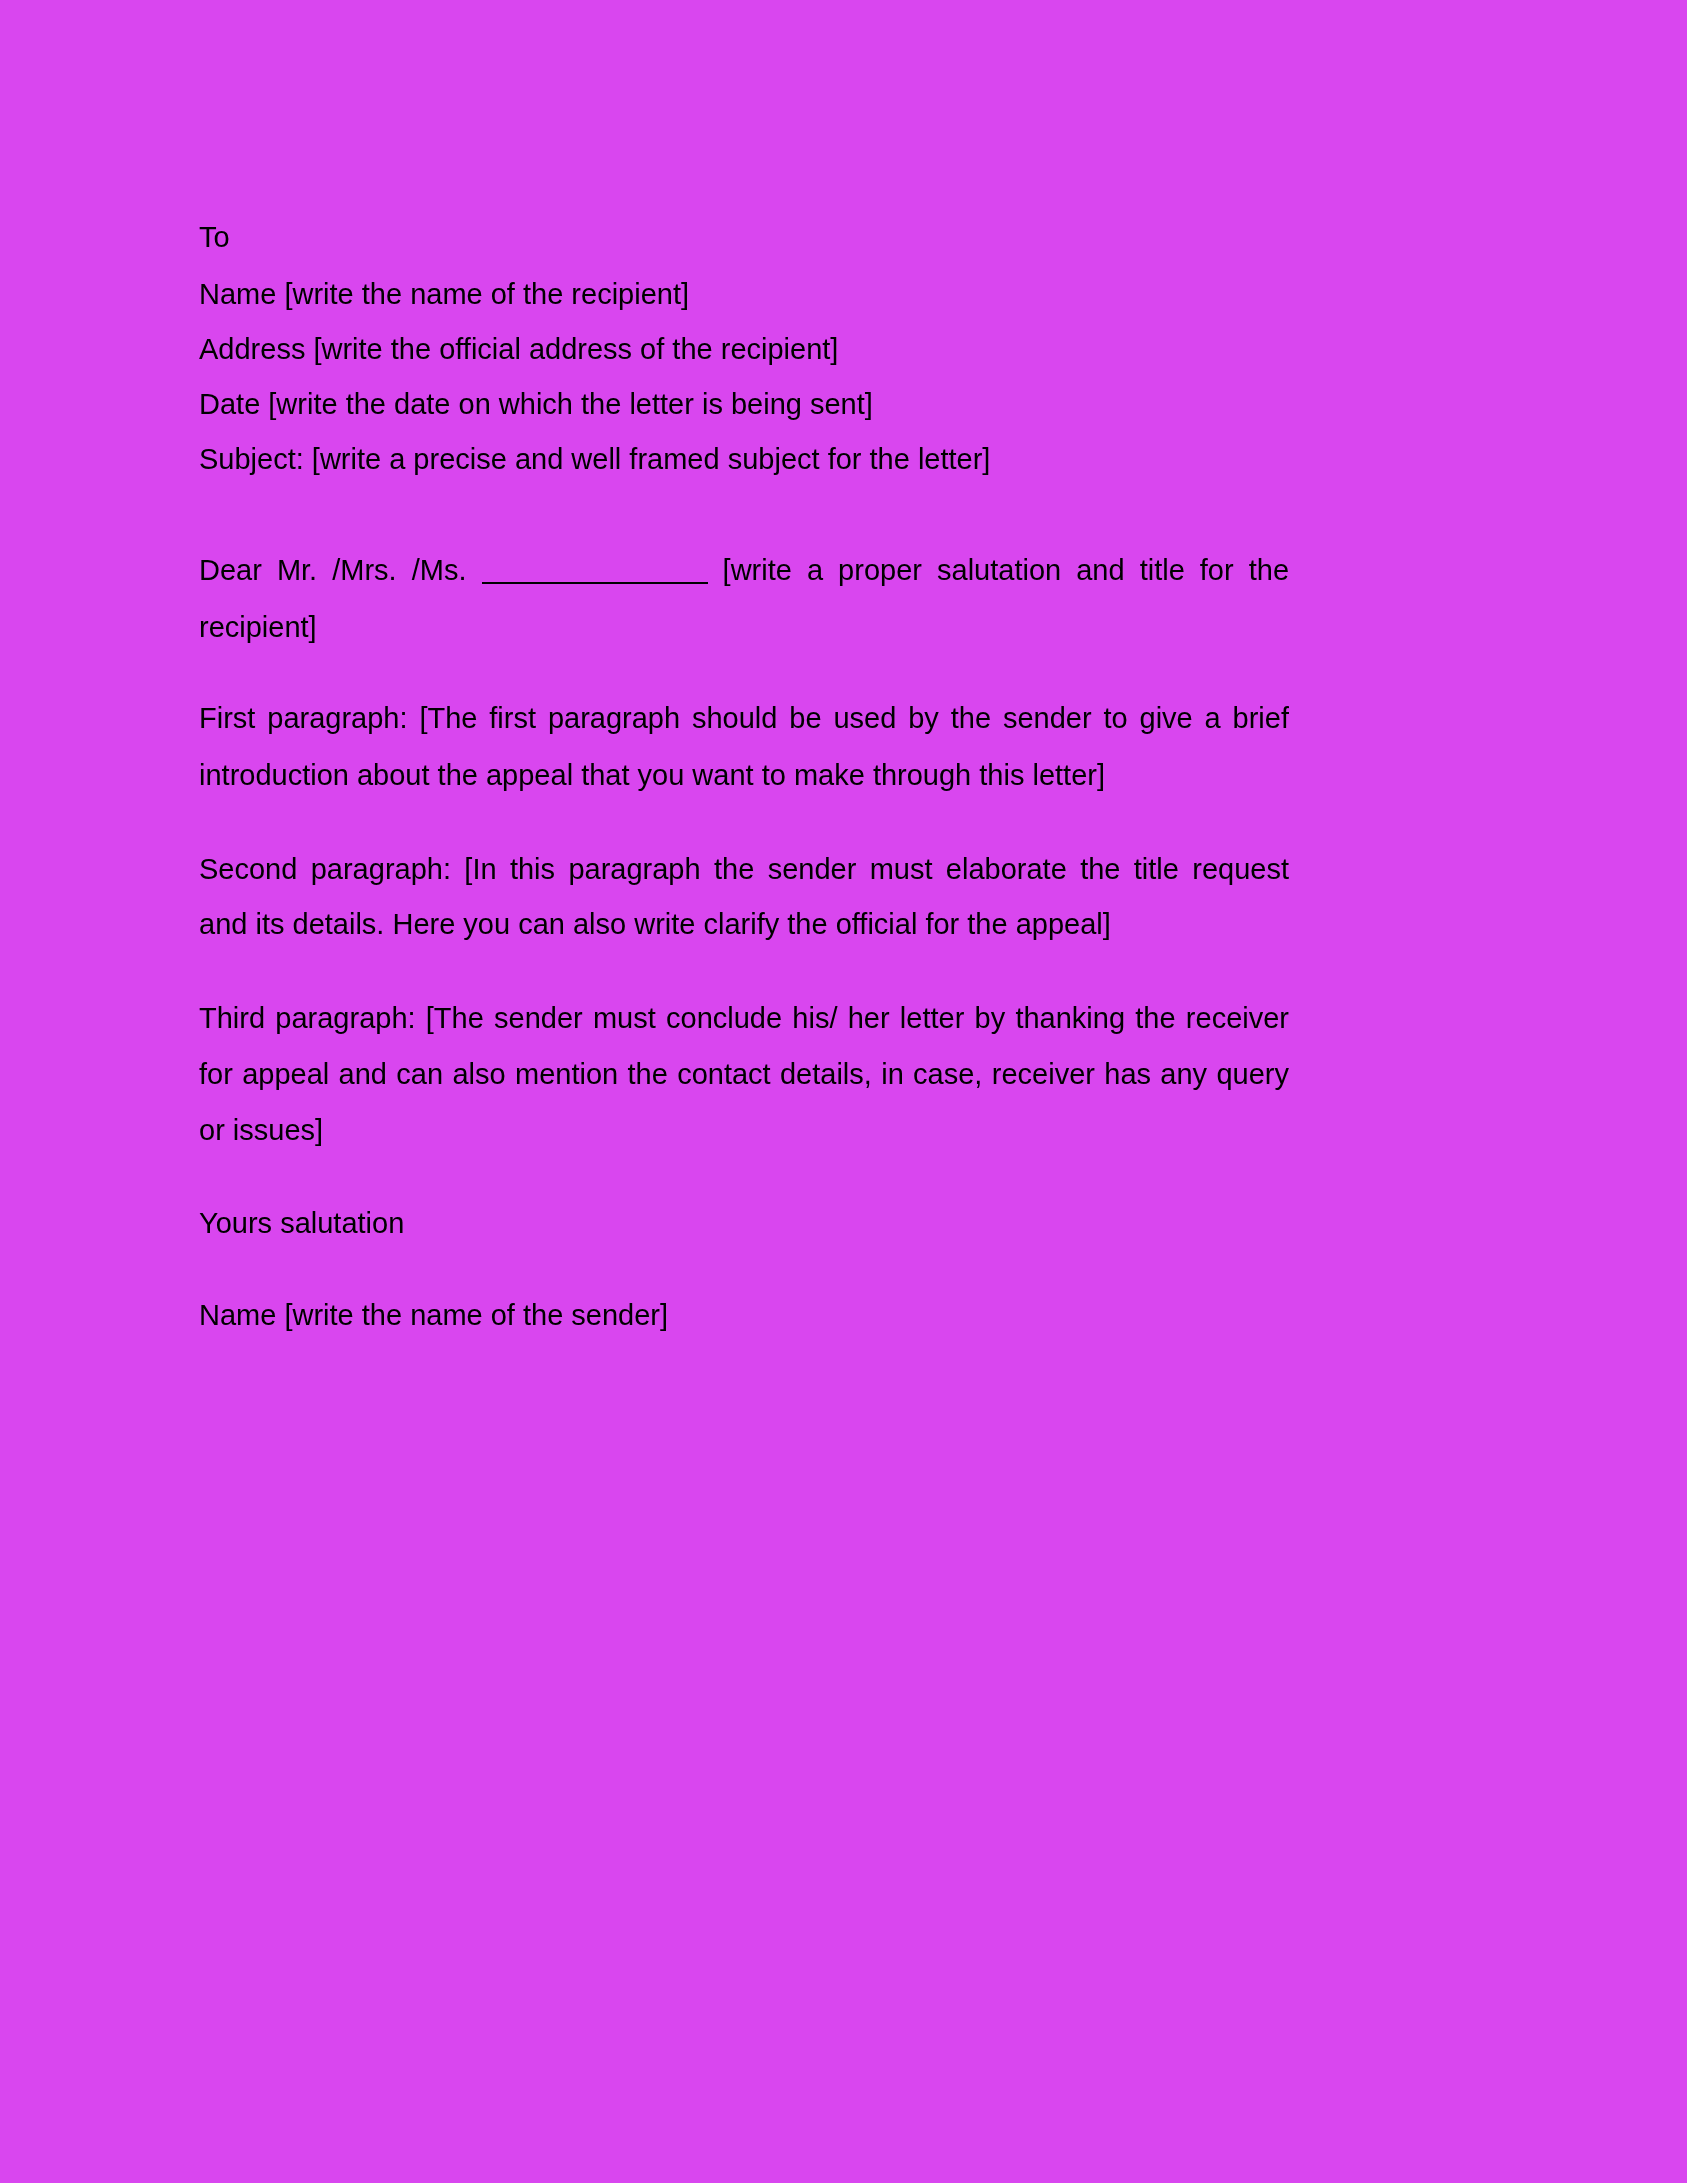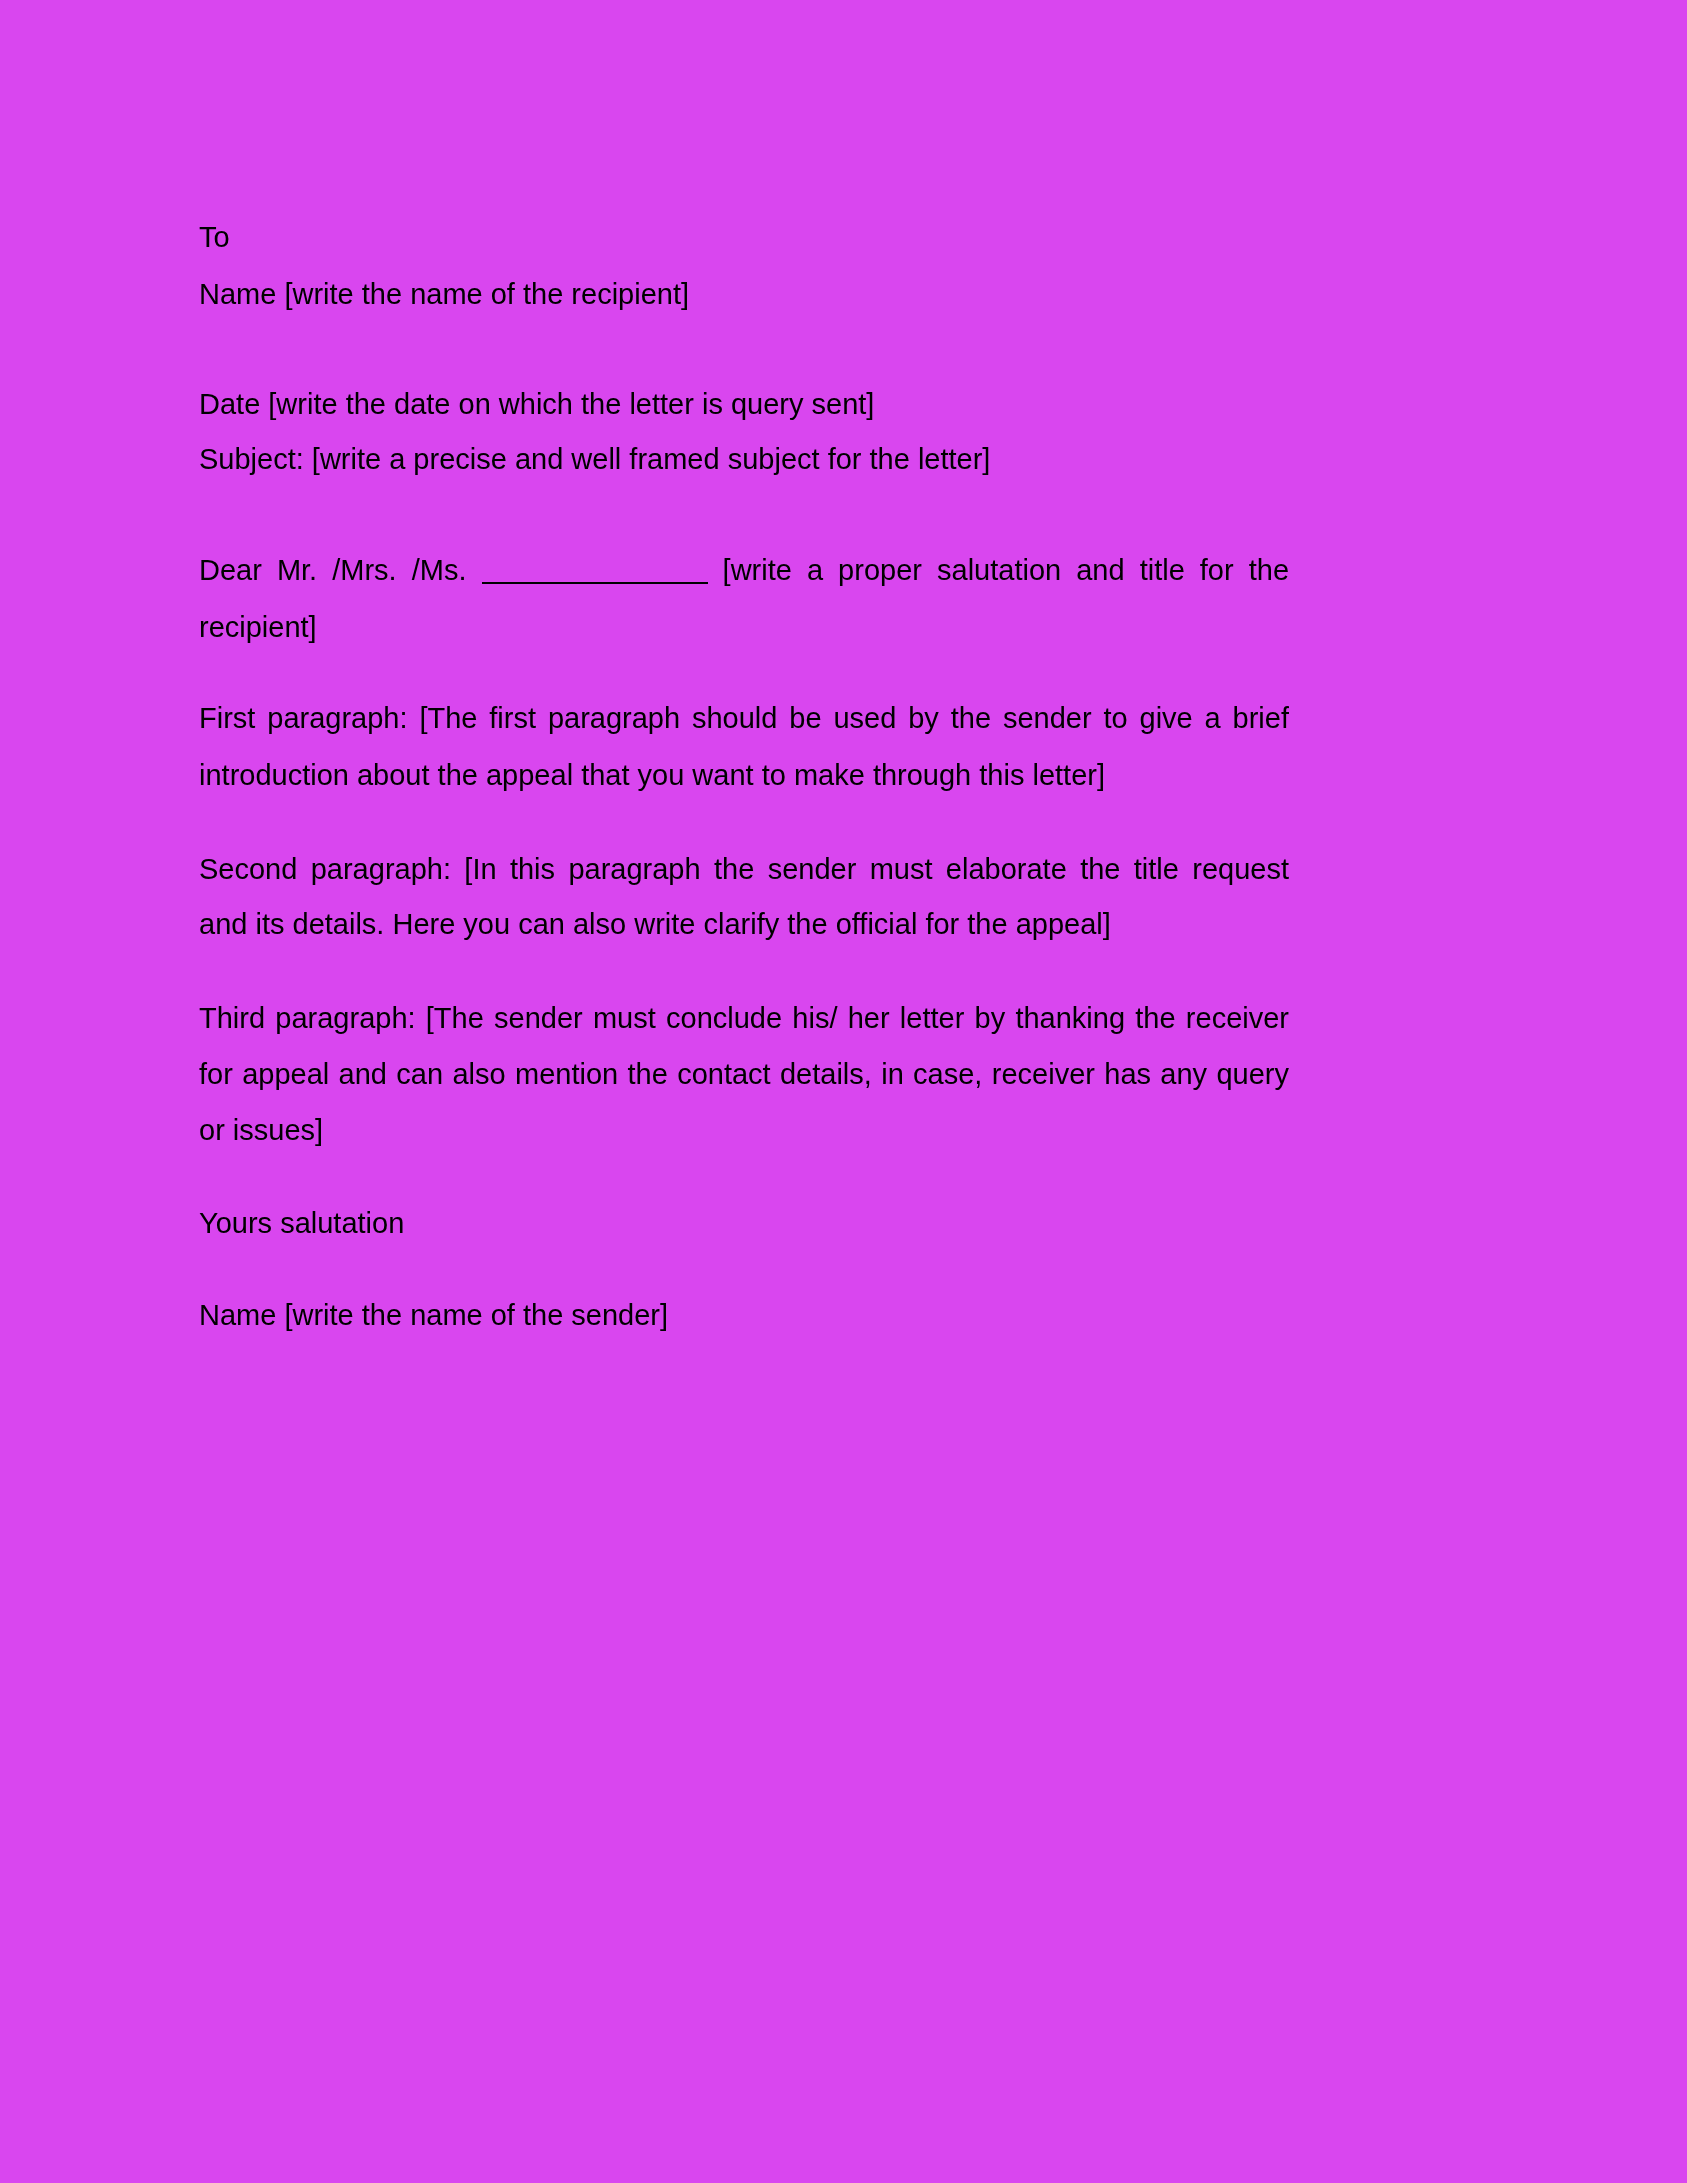--- a/index.html
+++ b/index.html
@@ -46,21 +46,22 @@
     margin-bottom: -4.4px;
   }
 </style>
 </head>
 <body>
 
 <div class="page">
 
   <div class="ln" style="top:220px">To</div>
   <div class="ln" style="top:277px">Name [write the name of the recipient]</div>
-  <div class="ln" style="top:387px">Date [write the date on which the letter is query sent]</div>
+  <div class="ln" style="top:332px">Address [write the official address of the recipient]</div>
+  <div class="ln" style="top:387px">Date [write the date on which the letter is being sent]</div>
   <div class="ln just" style="top:553px"><span>Dear Mr. /Mrs. /Ms.</span> <span class="blank"></span> <span>[write a proper salutation and title for the</span></div>
 
   <div class="ln" style="top:442px">Subject: [write a precise and well framed subject for the letter]</div>
   <div class="ln" style="top:610px">recipient]</div>
 
   <div class="ln just" style="top:701px">First paragraph: [The first paragraph should be used by the sender to give a brief</div>
   <div class="ln" style="top:758px">introduction about the appeal that you want to make through this letter]</div>
 
   <div class="ln just" style="top:852px">Second paragraph: [In this paragraph the sender must elaborate the title request</div>
   <div class="ln" style="top:907px">and its details. Here you can also write clarify the official for the appeal]</div>

